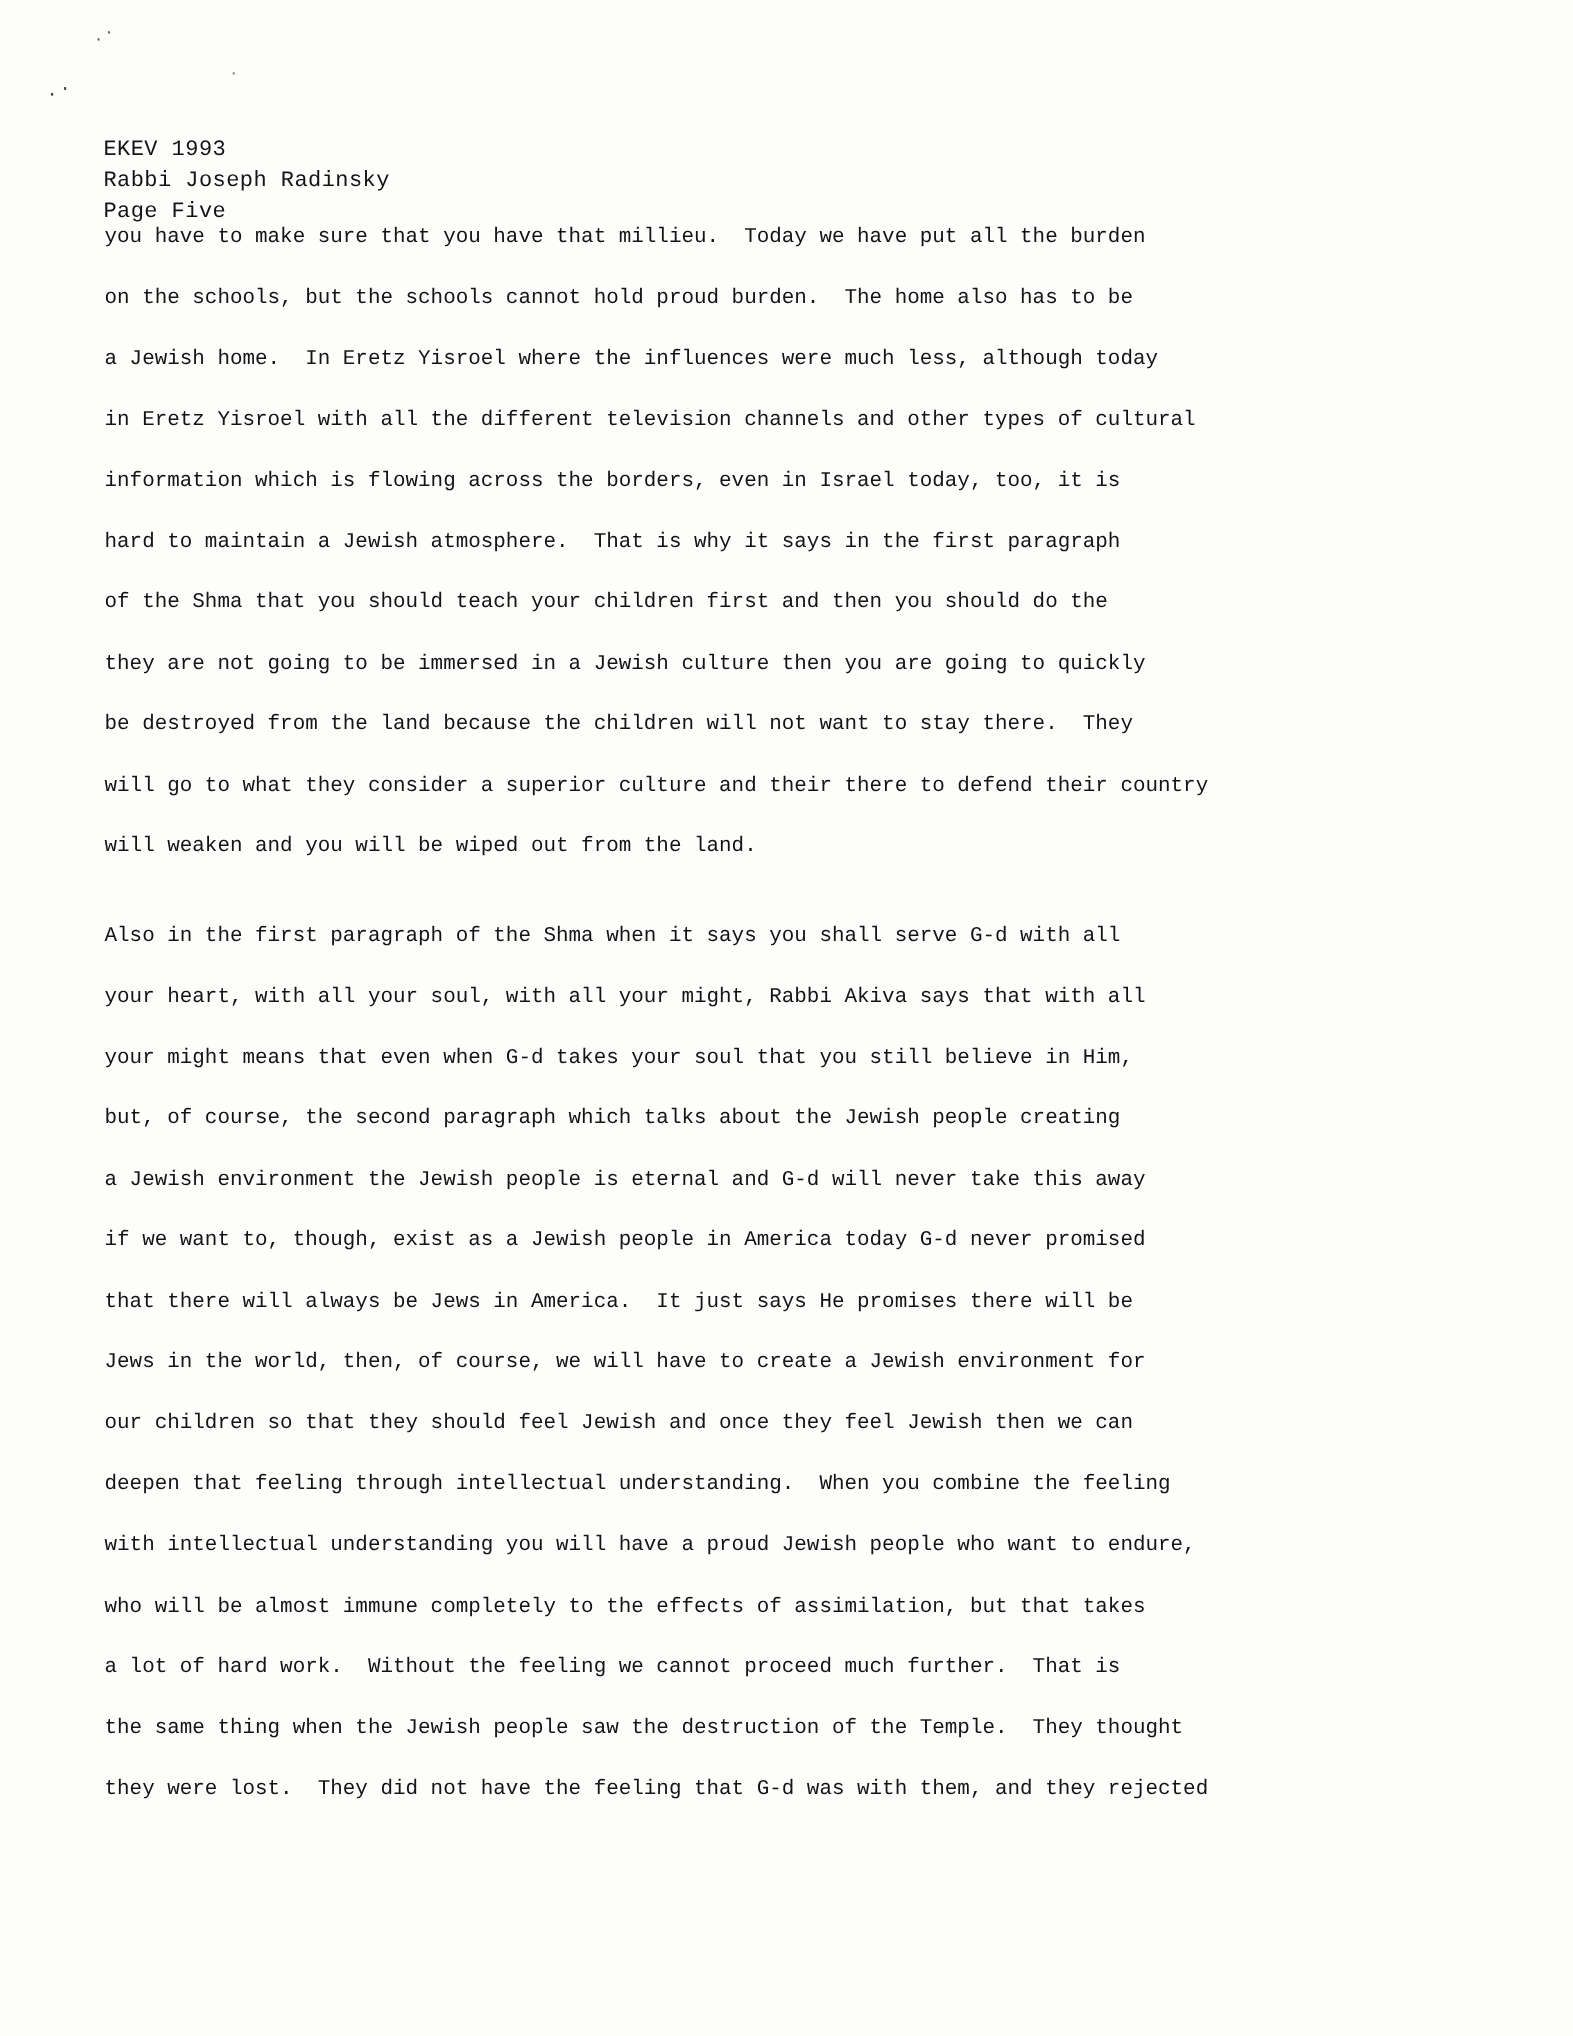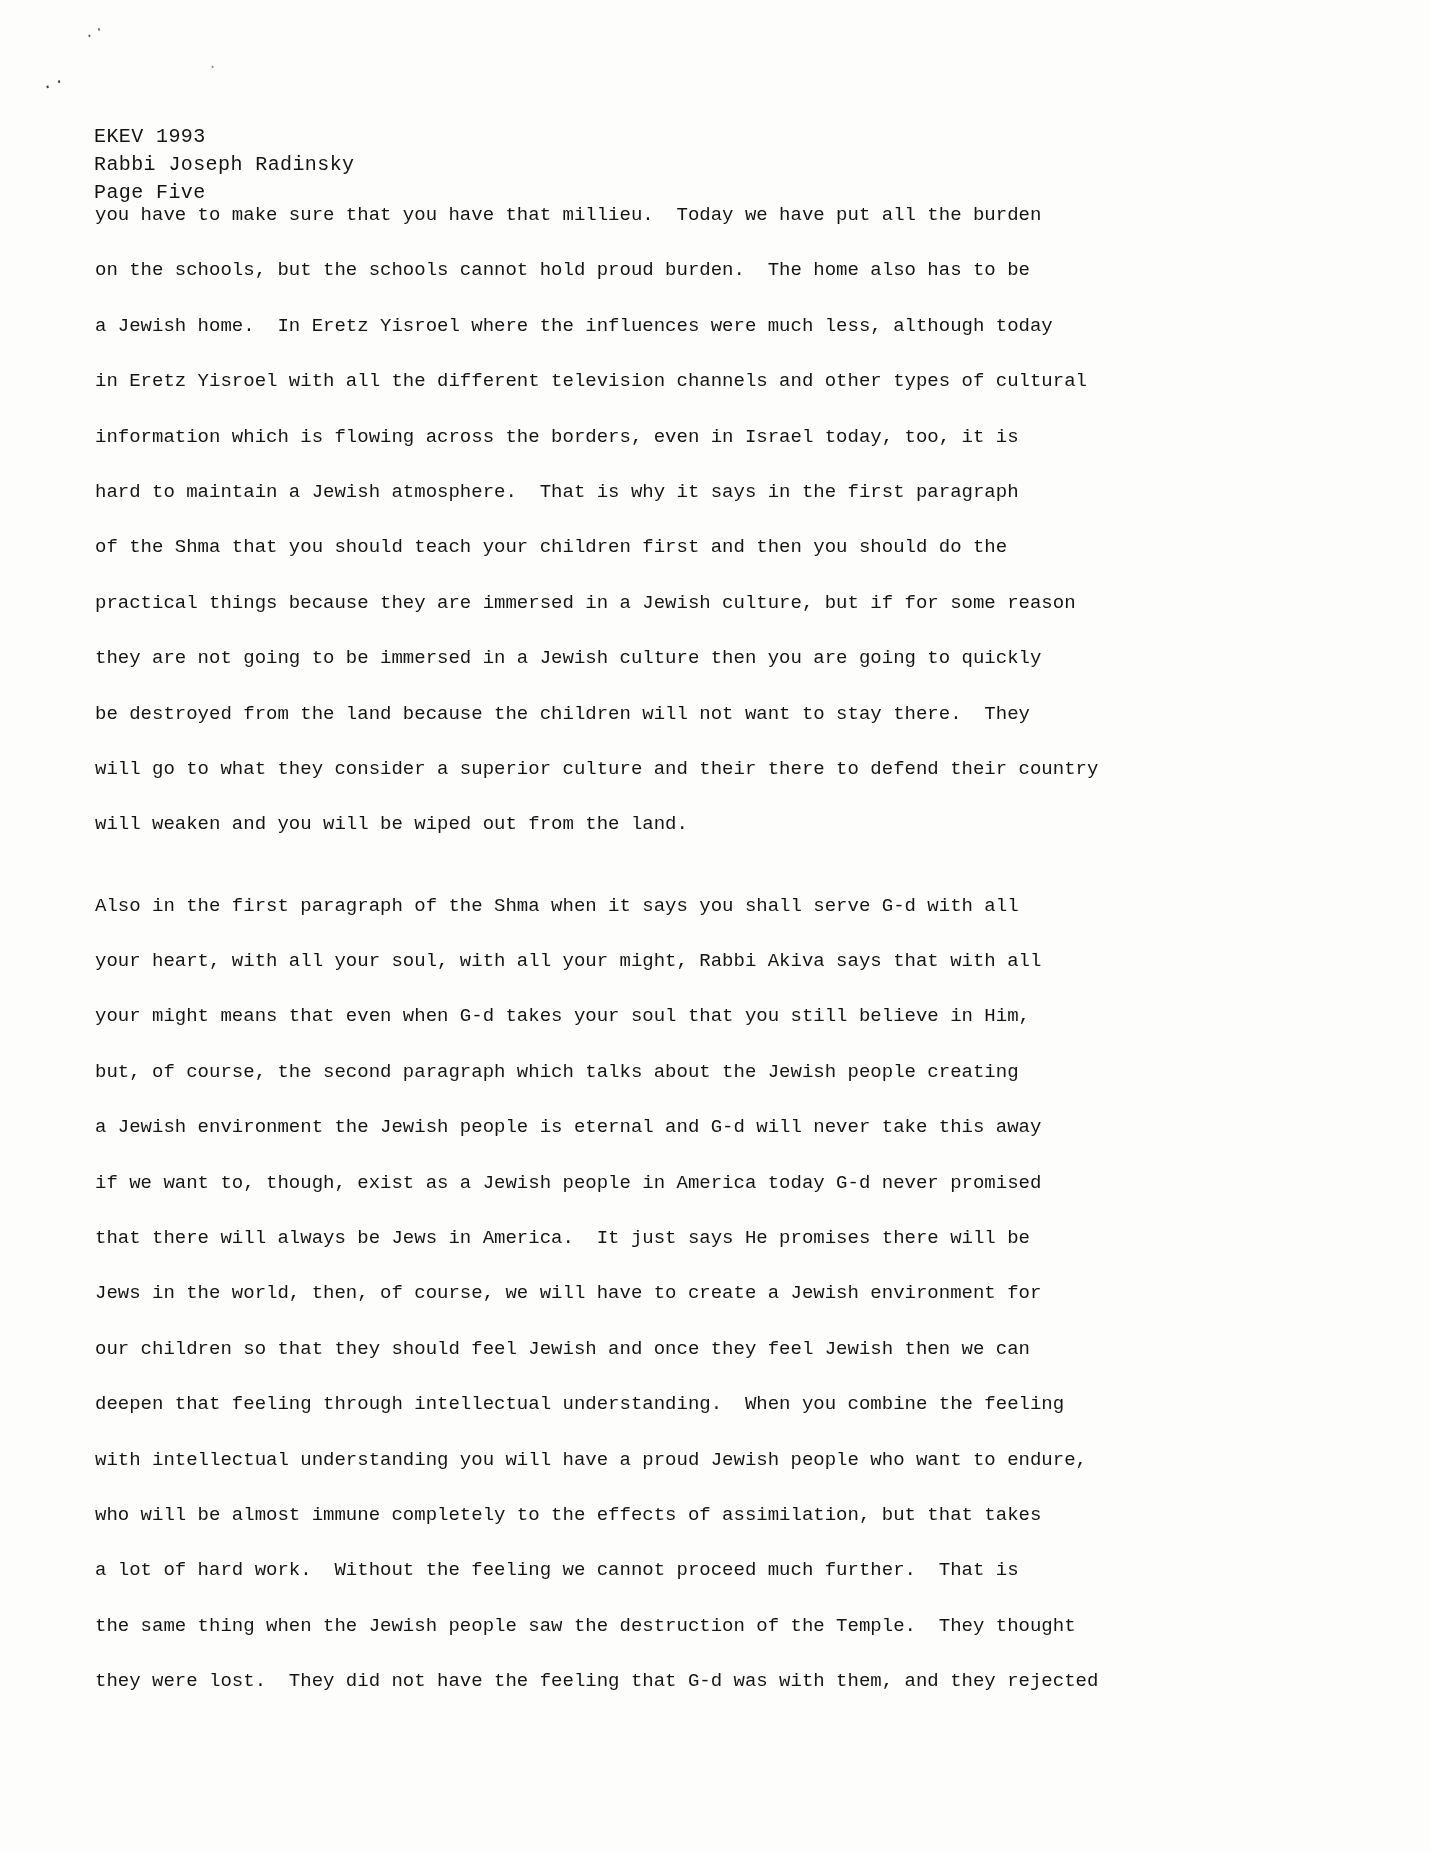--- a/index.html
+++ b/index.html
@@ -75,21 +75,20 @@
 
   <main class="doc-body">
     <div class="paragraph">
         <div class="body-line">you have to make sure that you have that millieu.  Today we have put all the burden</div>
         <div class="body-line">on the schools, but the schools cannot hold proud burden.  The home also has to be</div>
         <div class="body-line">a Jewish home.  In Eretz Yisroel where the influences were much less, although today</div>
         <div class="body-line">in Eretz Yisroel with all the different television channels and other types of cultural</div>
         <div class="body-line">information which is flowing across the borders, even in Israel today, too, it is</div>
         <div class="body-line">hard to maintain a Jewish atmosphere.  That is why it says in the first paragraph</div>
         <div class="body-line">of the Shma that you should teach your children first and then you should do the</div>
-        <div class="body-line">practical things because they are immersed in a Jewish culture, but if for some reason</div>
         <div class="body-line">they are not going to be immersed in a Jewish culture then you are going to quickly</div>
         <div class="body-line">be destroyed from the land because the children will not want to stay there.  They</div>
         <div class="body-line">will go to what they consider a superior culture and their there to defend their country</div>
         <div class="body-line">will weaken and you will be wiped out from the land.</div>
       </div>
     <div class="paragraph">
         <div class="body-line">Also in the first paragraph of the Shma when it says you shall serve G-d with all</div>
         <div class="body-line">your heart, with all your soul, with all your might, Rabbi Akiva says that with all</div>
         <div class="body-line">your might means that even when G-d takes your soul that you still believe in Him,</div>
         <div class="body-line">but, of course, the second paragraph which talks about the Jewish people creating</div>

